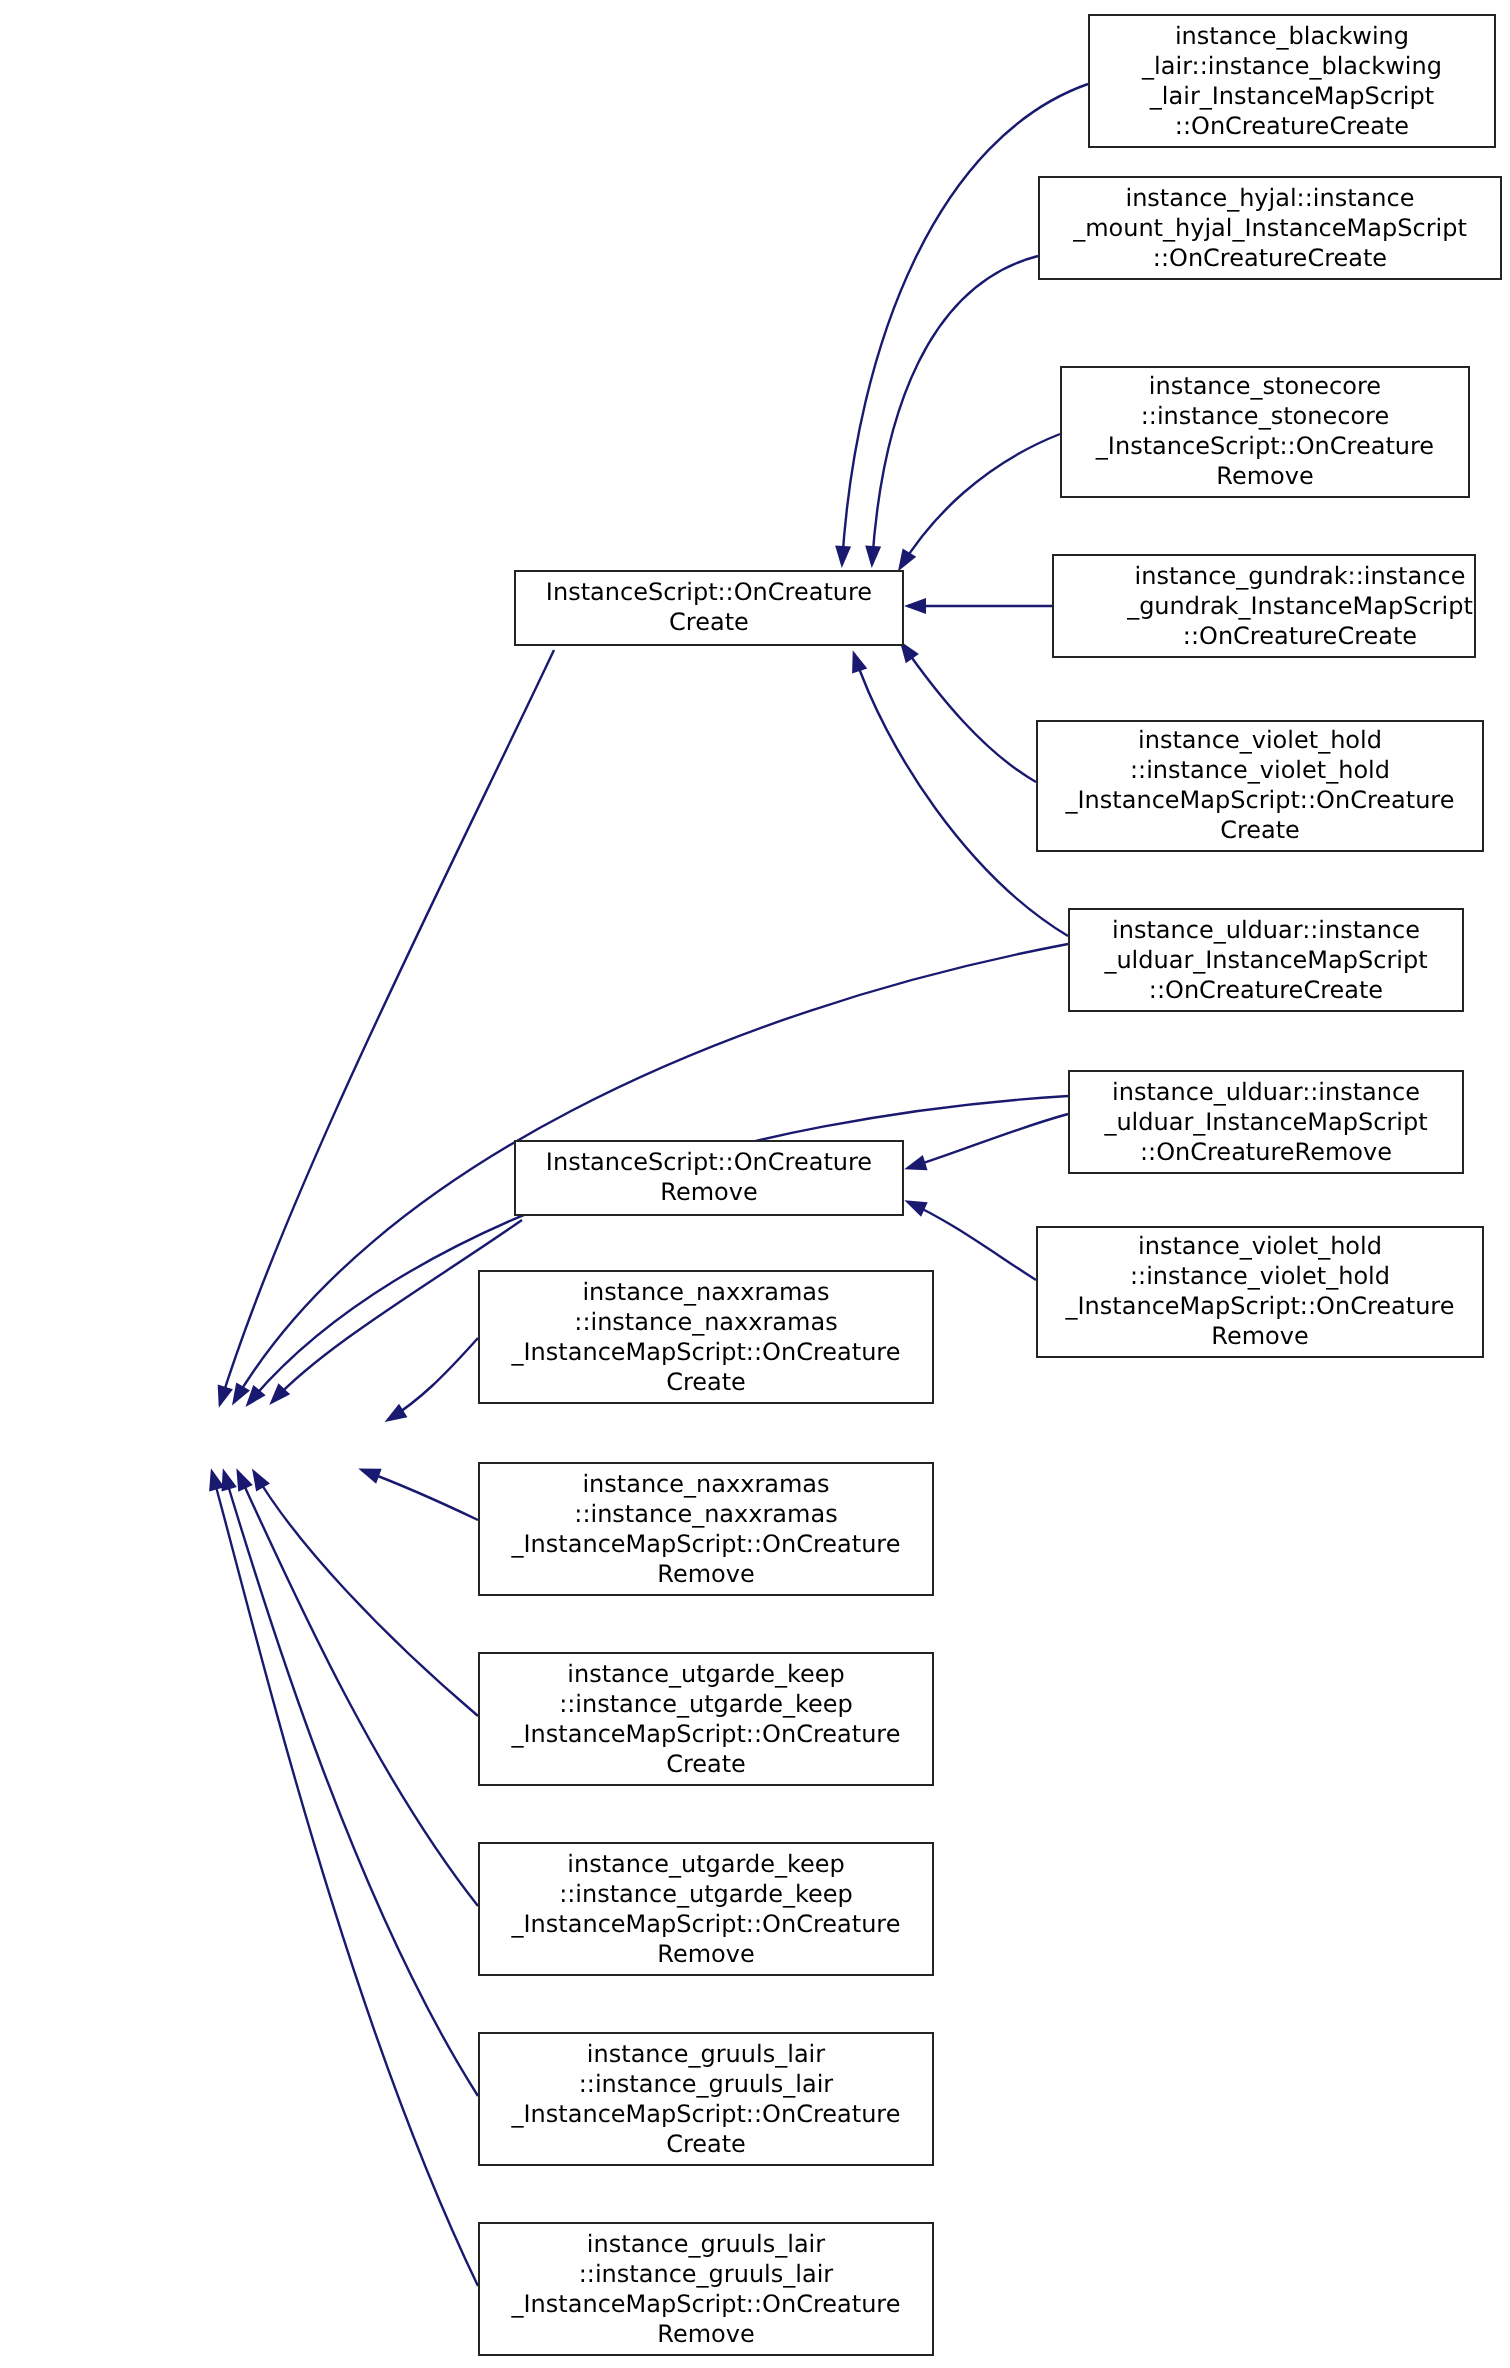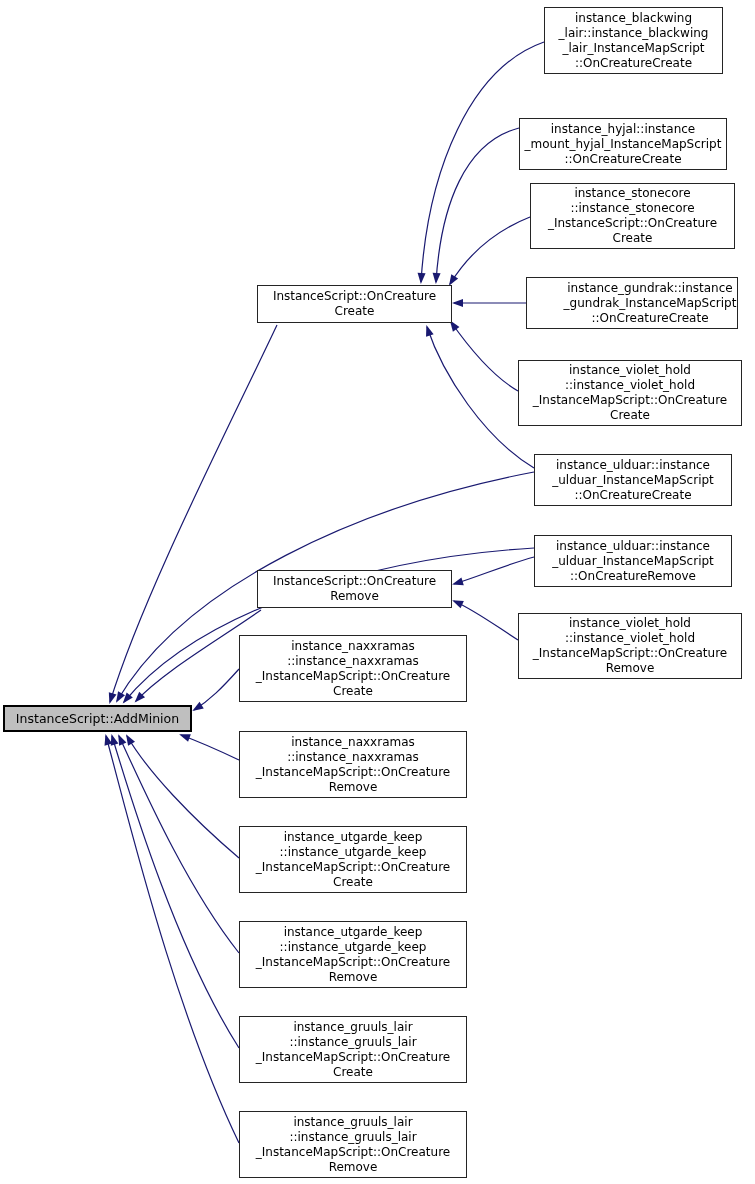--- a/index.html
+++ b/index.html
@@ -69,36 +69,35 @@
       <polygon points="179.12331376636578,734.3085892823453 190.82790948666343,734.3579757621777 188.06226661604455,741.8647206967147" fill="#191970"></polygon>
       <path d="M 239,858 C 192,818 148,772 127,736" class="edge-path" stroke="#191970"></path>
       <polygon points="125.99225794895183,734.2724421982032 134.9899548333105,741.7585260059896 128.07972362612304,745.7894942101823" fill="#191970"></polygon>
       <path d="M 239,953 C 186,886 143,788 119,736" class="edge-path" stroke="#191970"></path>
       <polygon points="118.1618836450765,734.1840812309991 126.40336113515752,742.4954017506572 119.13968605915392,745.8478671703512" fill="#191970"></polygon>
       <path d="M 239,1048 C 178,952 133,806 112,736" class="edge-path" stroke="#191970"></path>
       <polygon points="111.4253042288673,734.0843474295577 118.41743611098171,743.4710450247251 110.75482582921249,745.7698281092557" fill="#191970"></polygon>
       <path d="M 239,1143 C 172,1004 127,812 106,736" class="edge-path" stroke="#191970"></path>
       <polygon points="105.46732924112048,734.0722391583407 112.25254009827633,743.6095822697074 104.54149673163941,745.7402653052255" fill="#191970"></polygon>
     </svg>
-<div class="node main" title="InstanceScript::AddMinion" style="left: 3px; top: 705px; width: 189px; height: 27px;">InstanceScript::AddMinion</div>
     <div class="node" title="InstanceScript::OnCreatureCreate" style="left: 257px; top: 285px; width: 195px; height: 38px;">InstanceScript::OnCreature
 Create</div>
     <div class="node" title="InstanceScript::OnCreatureRemove" style="left: 257px; top: 570px; width: 195px; height: 38px;">InstanceScript::OnCreature
 Remove</div>
-    <div class="node" title="instance_blackwing_lair::instance_blackwing_lair_InstanceMapScript::OnCreatureCreate" style="left: 544px; top: 7px; width: 179px; height: 67px;">instance_blackwing
+    <div class="node" title="instance_blackwing_lair::instance_blackwing_lair_InstanceMapScript::OnCreatureCreate" style="left: 544px; top: 7px; width: 204px; height: 67px;">instance_blackwing
 _lair::instance_blackwing
 _lair_InstanceMapScript
 ::OnCreatureCreate</div>
-    <div class="node" title="instance_hyjal::instance_mount_hyjal_InstanceMapScript::OnCreatureCreate" style="left: 519px; top: 118px; width: 208px; height: 52px;">instance_hyjal::instance
+    <div class="node" title="instance_hyjal::instance_mount_hyjal_InstanceMapScript::OnCreatureCreate" style="left: 519px; top: 88px; width: 232px; height: 52px;">instance_hyjal::instance
 _mount_hyjal_InstanceMapScript
 ::OnCreatureCreate</div>
     <div class="node" title="instance_stonecore::instance_stonecore_InstanceScript::OnCreatureCreate" style="left: 530px; top: 183px; width: 205px; height: 66px;">instance_stonecore
 ::instance_stonecore
 _InstanceScript::OnCreature
-Create</div>
+Remove</div>
     <div class="node" title="instance_gundrak::instance_gundrak_InstanceMapScript::OnCreatureCreate" style="left: 526px; top: 277px; width: 212px; height: 52px; padding-left: 36px;">instance_gundrak::instance
 _gundrak_InstanceMapScript
 ::OnCreatureCreate</div>
     <div class="node" title="instance_violet_hold::instance_violet_hold_InstanceMapScript::OnCreatureCreate" style="left: 518px; top: 360px; width: 224px; height: 66px;">instance_violet_hold
 ::instance_violet_hold
 _InstanceMapScript::OnCreature
 Create</div>
     <div class="node" title="instance_ulduar::instance_ulduar_InstanceMapScript::OnCreatureCreate" style="left: 534px; top: 454px; width: 198px; height: 52px;">instance_ulduar::instance
 _ulduar_InstanceMapScript
 ::OnCreatureCreate</div>

